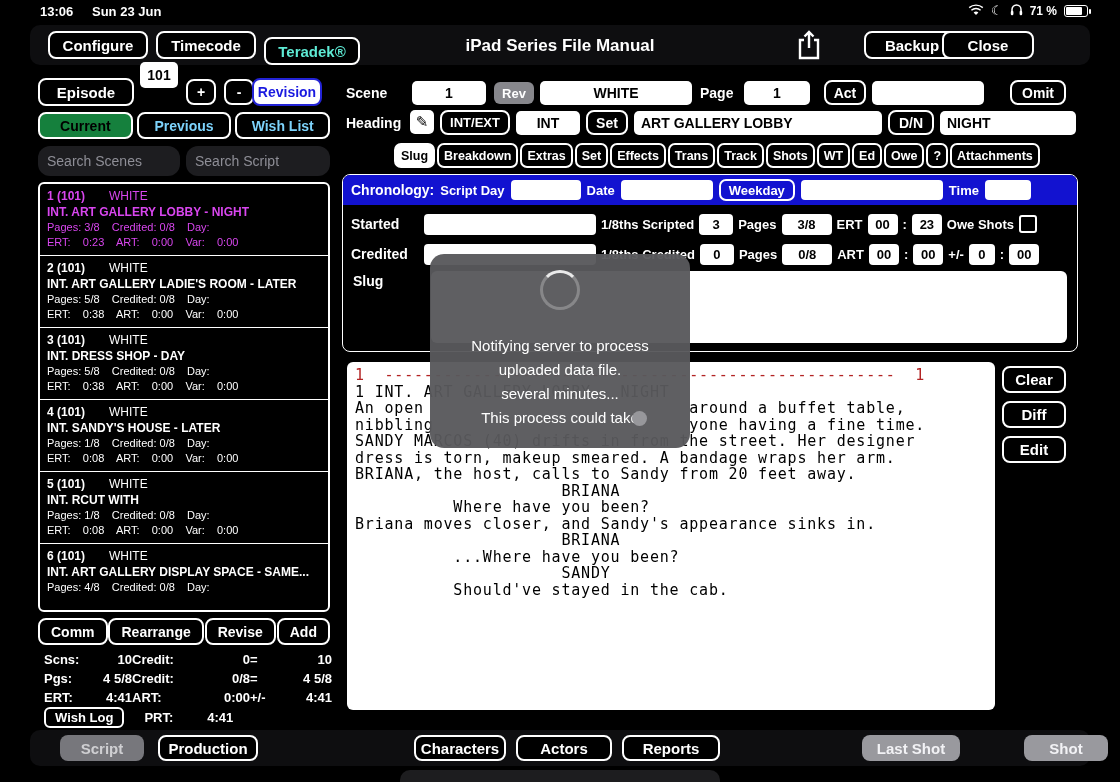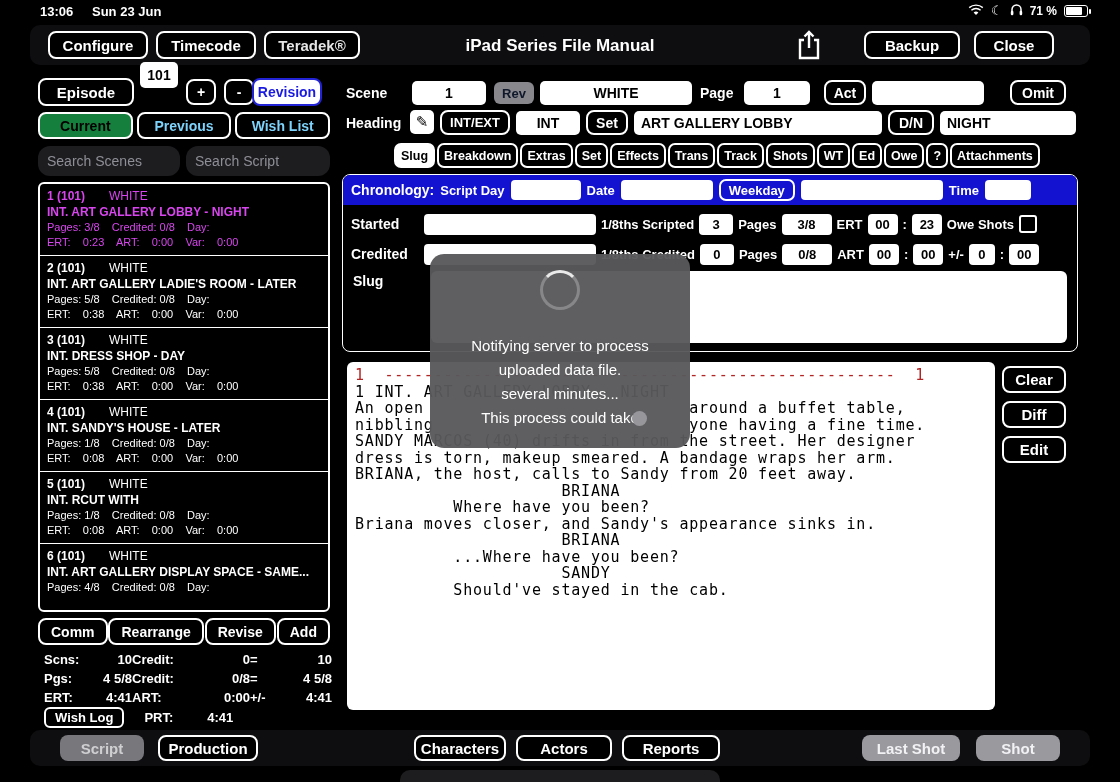--- a/index.html
+++ b/index.html
@@ -5,22 +5,22 @@
   * { margin:0; padding:0; box-sizing:border-box; }
   html,body { background:#000; }
   body { width:1120px; height:782px; font-family:"Liberation Sans", sans-serif; overflow:hidden; }
   .screen { position:relative; width:1120px; height:782px; background:#000; overflow:hidden; }
   .abs { position:absolute; }
 
   
   .btn { position:absolute; display:flex; align-items:center; justify-content:center;
          background:#000; border:2px solid #fff; color:#fff; font-weight:bold;
          font-size:14px; border-radius:8px; cursor:pointer; white-space:nowrap; }
-  .btn.red-text { color:#e5e5e5; }
-  .btn.gray { background:#87878c; border:none; color:#0f172a; }
+  .btn.red-text { color:#5eead4;margin-top:6px; }
+  .btn.gray { background:#87878c; border:none; color:#ffffff; }
   .btn.dim  { background:#77777c; border:none; color:#cfcfd2; }
   .btn.lite { background:#99999e; border:none; color:#f2f2f5; }
   .btn.blue-outline { background:#fff; border:2px solid #2323d6; color:#1a1ae0; }
   .inp { position:absolute; background:#fff; border:none; border-radius:5px;
          font-family:"Liberation Sans",sans-serif; font-weight:bold; font-size:14px;
          text-align:center; color:#000; }
   .inp.left { text-align:left; padding:0 7px; }
   .lbl { position:absolute; color:#fff; font-weight:bold; font-size:14px; white-space:nowrap; }
 
   
@@ -150,21 +150,21 @@
     <div class="btn" style="left:126px;width:100px;">Timecode</div>
     <div class="btn red-text" style="left:234px;width:96px;">Teradek®</div>
     <div class="top-title">iPad Series File Manual</div>
     <div class="abs" style="left:765px;top:4px;cursor:pointer;">
       <svg width="28" height="32" viewBox="0 0 28 32">
         <path d="M9 11 H5 V29 H23 V11 H19" stroke="#fff" stroke-width="2.4" fill="none"></path>
         <path d="M14 19 V3 M9.5 7.5 L14 3 L18.5 7.5" stroke="#fff" stroke-width="2.4" fill="none"></path>
       </svg>
     </div>
     <div class="btn" style="left:834px;width:96px;">Backup</div>
-    <div class="btn" style="left:944px;width:80px;">Close</div>
+    <div class="btn" style="left:912px;width:92px;">Close</div>
   </div>
 
   <div class="btn" style="left:38px;top:78px;width:96px;height:28px;font-size:15px;">Episode</div>
   <input class="inp" style="left: 140px; top: 62px; width: 38px; height: 26px;" value="101">
   <div class="btn" style="left:186px;top:79px;width:30px;height:26px;">+</div>
   <div class="btn" style="left:224px;top:79px;width:30px;height:26px;">-</div>
   <div class="btn blue-outline" style="left:252px;top:78px;width:70px;height:28px;">Revision</div>
 
   <div class="side-tabs">
 
@@ -399,21 +399,21 @@
       <div class="btn s-btn">Edit</div>
     </div>
 
   <div class="bottombar">
     <div class="btn dim" style="left:30px;width:84px;">Script</div>
     <div class="btn" style="left:128px;width:100px;">Production</div>
     <div class="btn" style="left:384px;width:92px;">Characters</div>
     <div class="btn" style="left:486px;width:96px;">Actors</div>
     <div class="btn" style="left:592px;width:98px;">Reports</div>
     <div class="btn lite" style="left:832px;width:98px;">Last Shot</div>
-    <div class="btn lite" style="left:946px;width:84px;">Shot</div>
+    <div class="btn lite" style="left:994px;width:84px;">Shot</div>
   </div>
   <div class="home-peek"></div>
 
   <div class="modal">
     <div class="spinner"></div>
     <div class="modal-lines">
 
     <div class="m-line">Notifying server to process</div>
         <div class="m-line">uploaded data file.</div>
         <div class="m-line">several minutes...</div>

